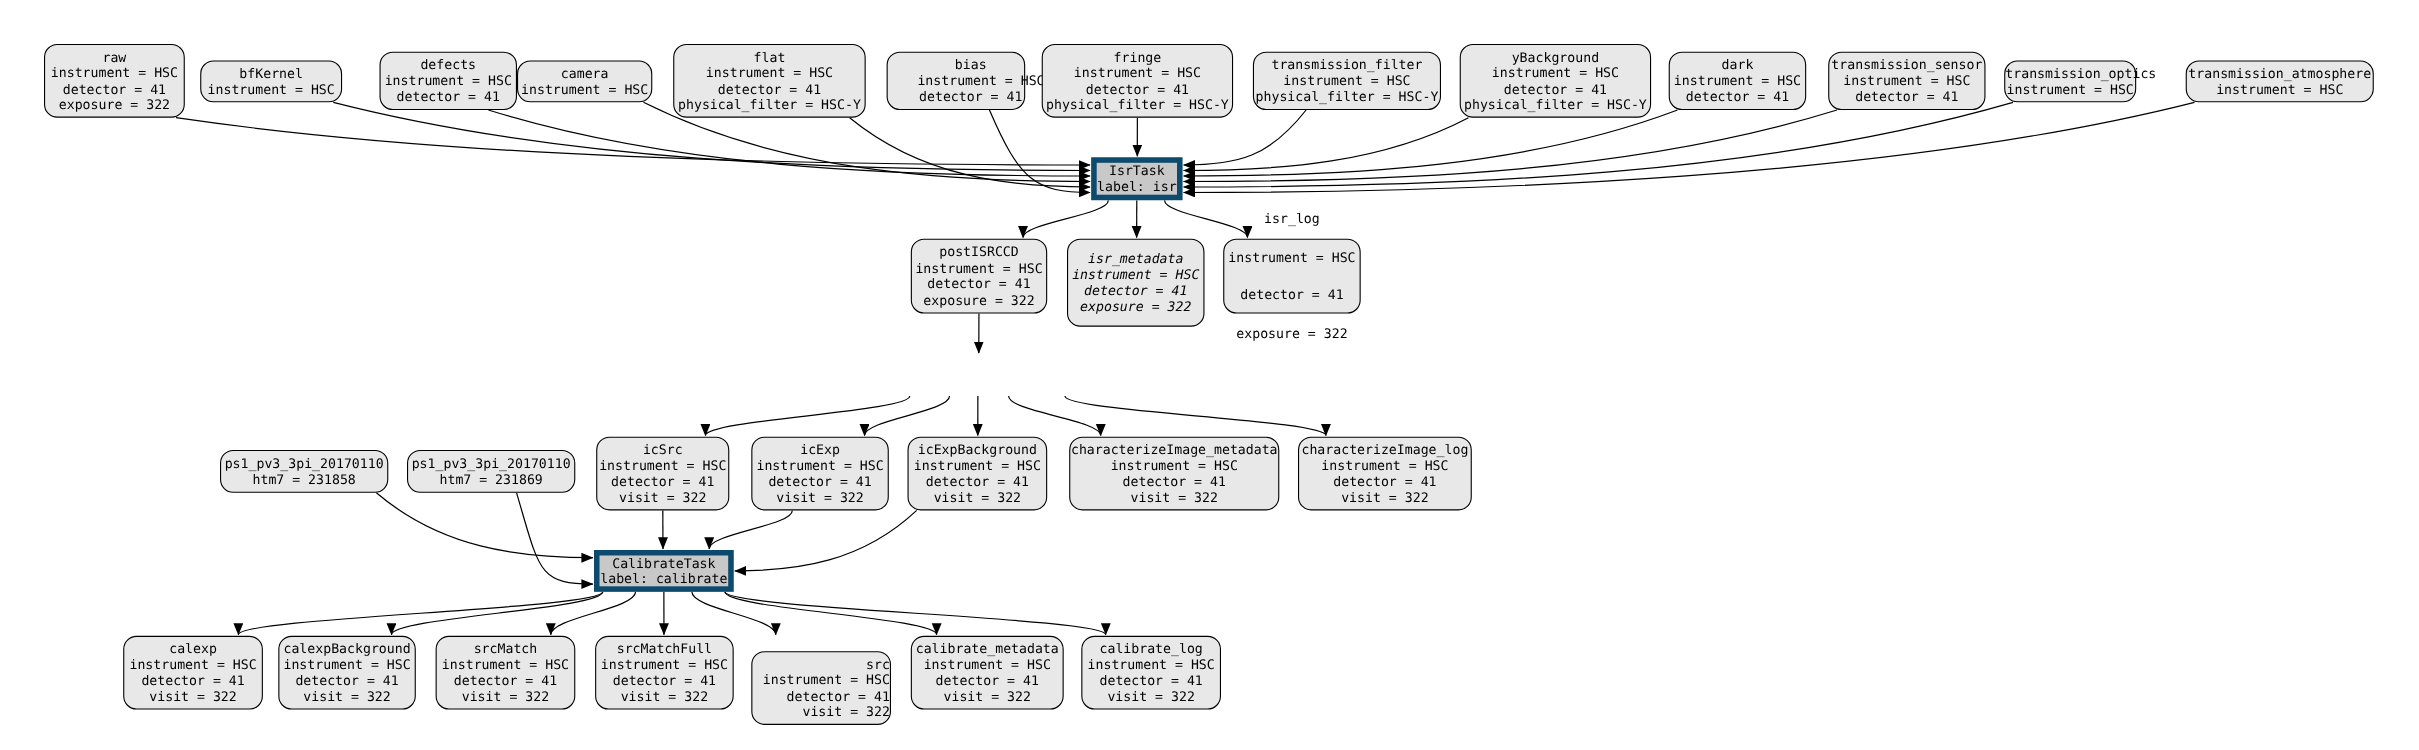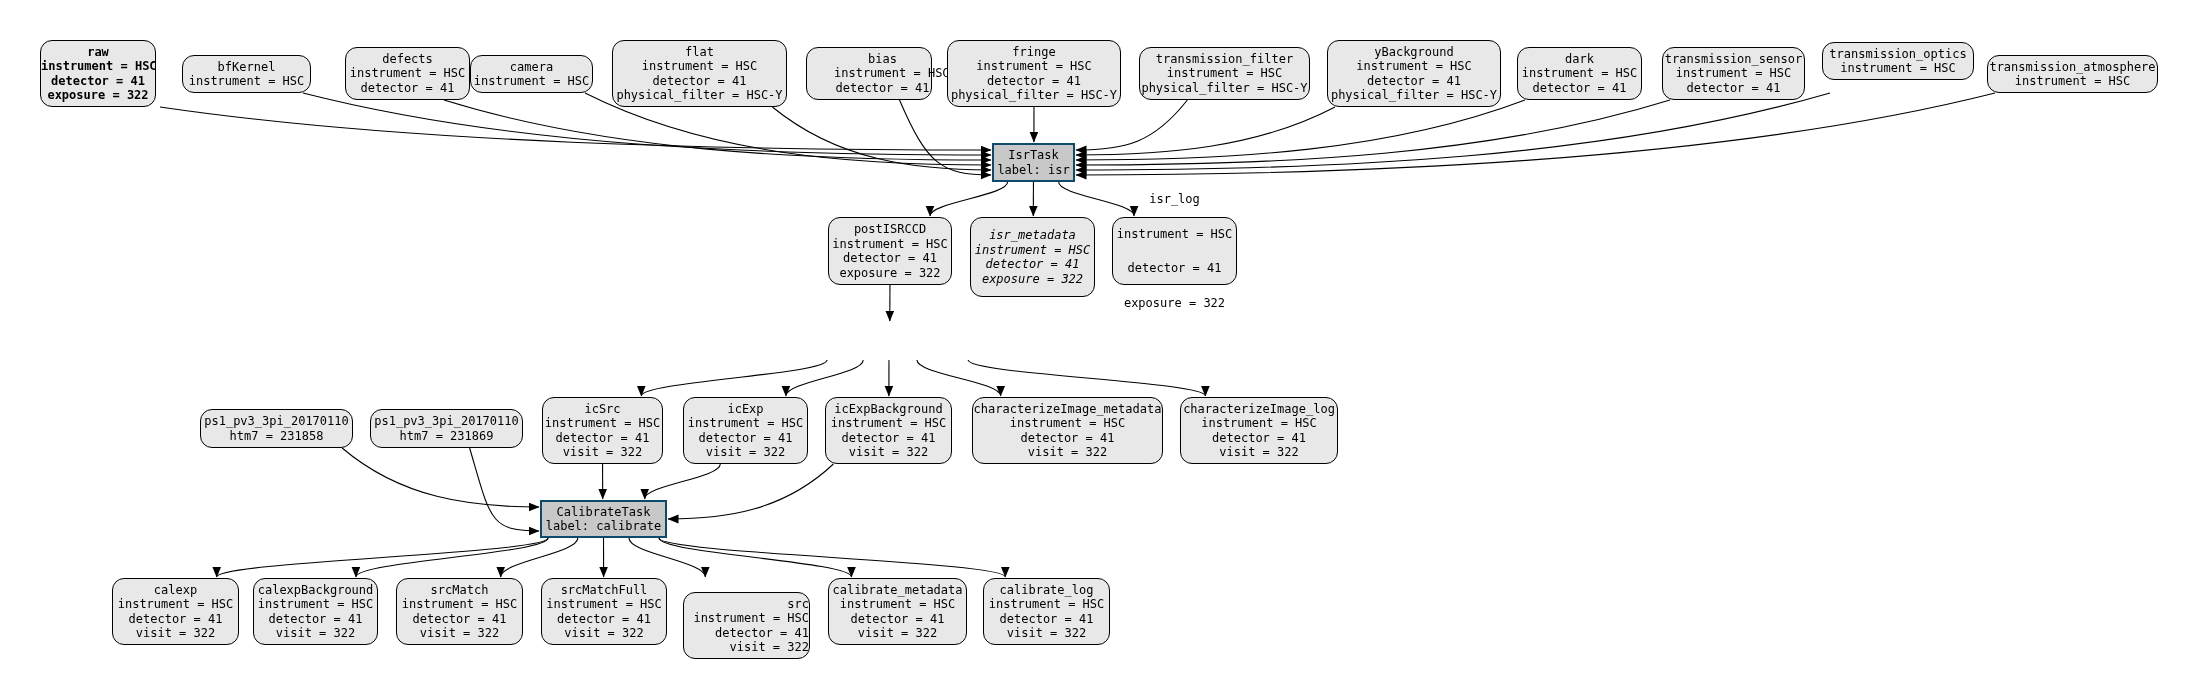--- a/index.html
+++ b/index.html
@@ -25,21 +25,21 @@
     color: #000000;
     white-space: nowrap;
   }
   .node.dataset {
     background: #e8e8e8;
     border: 1.2px solid #000000;
     border-radius: 12px;
   }
   .node.task {
     background: #c8c8c8;
-    border: 2px solid #0c4a6e;
+    border: 5px solid #0c4a6e;
     border-radius: 0;
   }
   .node .line { display: block; }
 </style>
 </head>
 <body>
 
 <div id="graph">
     <svg width="2199" height="682" class="edge-layer">
       <defs>
@@ -75,21 +75,21 @@
       <path d="M342.125,448 C401.1875,498.15 470.09375,507 539,507" class="edge" marker-end="url(#arrow)"></path>
       <path d="M469.625,448 C490.4375,518.55 489,531 539,531" class="edge" marker-end="url(#arrow)"></path>
       <path d="M548,538 C548,553.6 216.7,561.4 216.7,577" class="edge" marker-end="url(#arrow)"></path>
       <path d="M548,538 C548,553.6 355.9,561.4 355.9,577" class="edge" marker-end="url(#arrow)"></path>
       <path d="M577.8,538 C577.8,553.6 500.7,561.4 500.7,577" class="edge" marker-end="url(#arrow)"></path>
       <path d="M603.525,538 C603.525,553.6 603.6,561.4 603.6,577" class="edge" marker-end="url(#arrow)"></path>
       <path d="M628.95,538 C628.95,553.6 705.3,561.4 705.3,577" class="edge" marker-end="url(#arrow)"></path>
       <path d="M659,538 C659,553.6 851.5,561.4 851.5,577" class="edge" marker-end="url(#arrow)"></path>
       <path d="M659,538 C659,553.6 1005.3,561.4 1005.3,577" class="edge" marker-end="url(#arrow)"></path>
     </svg>
-    <div class="node dataset" style="left: 40px; top: 40px; width: 116px; height: 67px; font-weight: bold;">
+    <div class="node dataset" style="left: 40px; top: 40px; width: 128px; height: 67px;">
       <span class="line">raw</span>
       <span class="line">instrument = HSC</span>
       <span class="line">detector = 41</span>
       <span class="line">exposure = 322</span>
     </div>
     <div class="node dataset" style="left: 182px; top: 55px; width: 129px; height: 38px;">
       <span class="line">bfKernel</span>
       <span class="line">instrument = HSC</span>
     </div>
     <div class="node dataset" style="left: 345px; top: 47px; width: 125px; height: 53px;">
@@ -132,21 +132,21 @@
     <div class="node dataset" style="left: 1517px; top: 47px; width: 125px; height: 53px;">
       <span class="line">dark</span>
       <span class="line">instrument = HSC</span>
       <span class="line">detector = 41</span>
     </div>
     <div class="node dataset" style="left: 1662px; top: 47px; width: 143px; height: 53px;">
       <span class="line">transmission_sensor</span>
       <span class="line">instrument = HSC</span>
       <span class="line">detector = 41</span>
     </div>
-    <div class="node dataset" style="left: 1822px; top: 42px; width: 152px; height: 38px;">
+    <div class="node dataset" style="left: 1822px; top: 55px; width: 120px; height: 38px;">
       <span class="line">transmission_optics</span>
       <span class="line">instrument = HSC</span>
     </div>
     <div class="node dataset" style="left: 1987px; top: 55px; width: 171px; height: 38px;">
       <span class="line">transmission_atmosphere</span>
       <span class="line">instrument = HSC</span>
     </div>
     <div class="node task" style="left: 992px; top: 143px; width: 83px; height: 39px;">
       <span class="line">IsrTask</span>
       <span class="line">label: isr</span>

